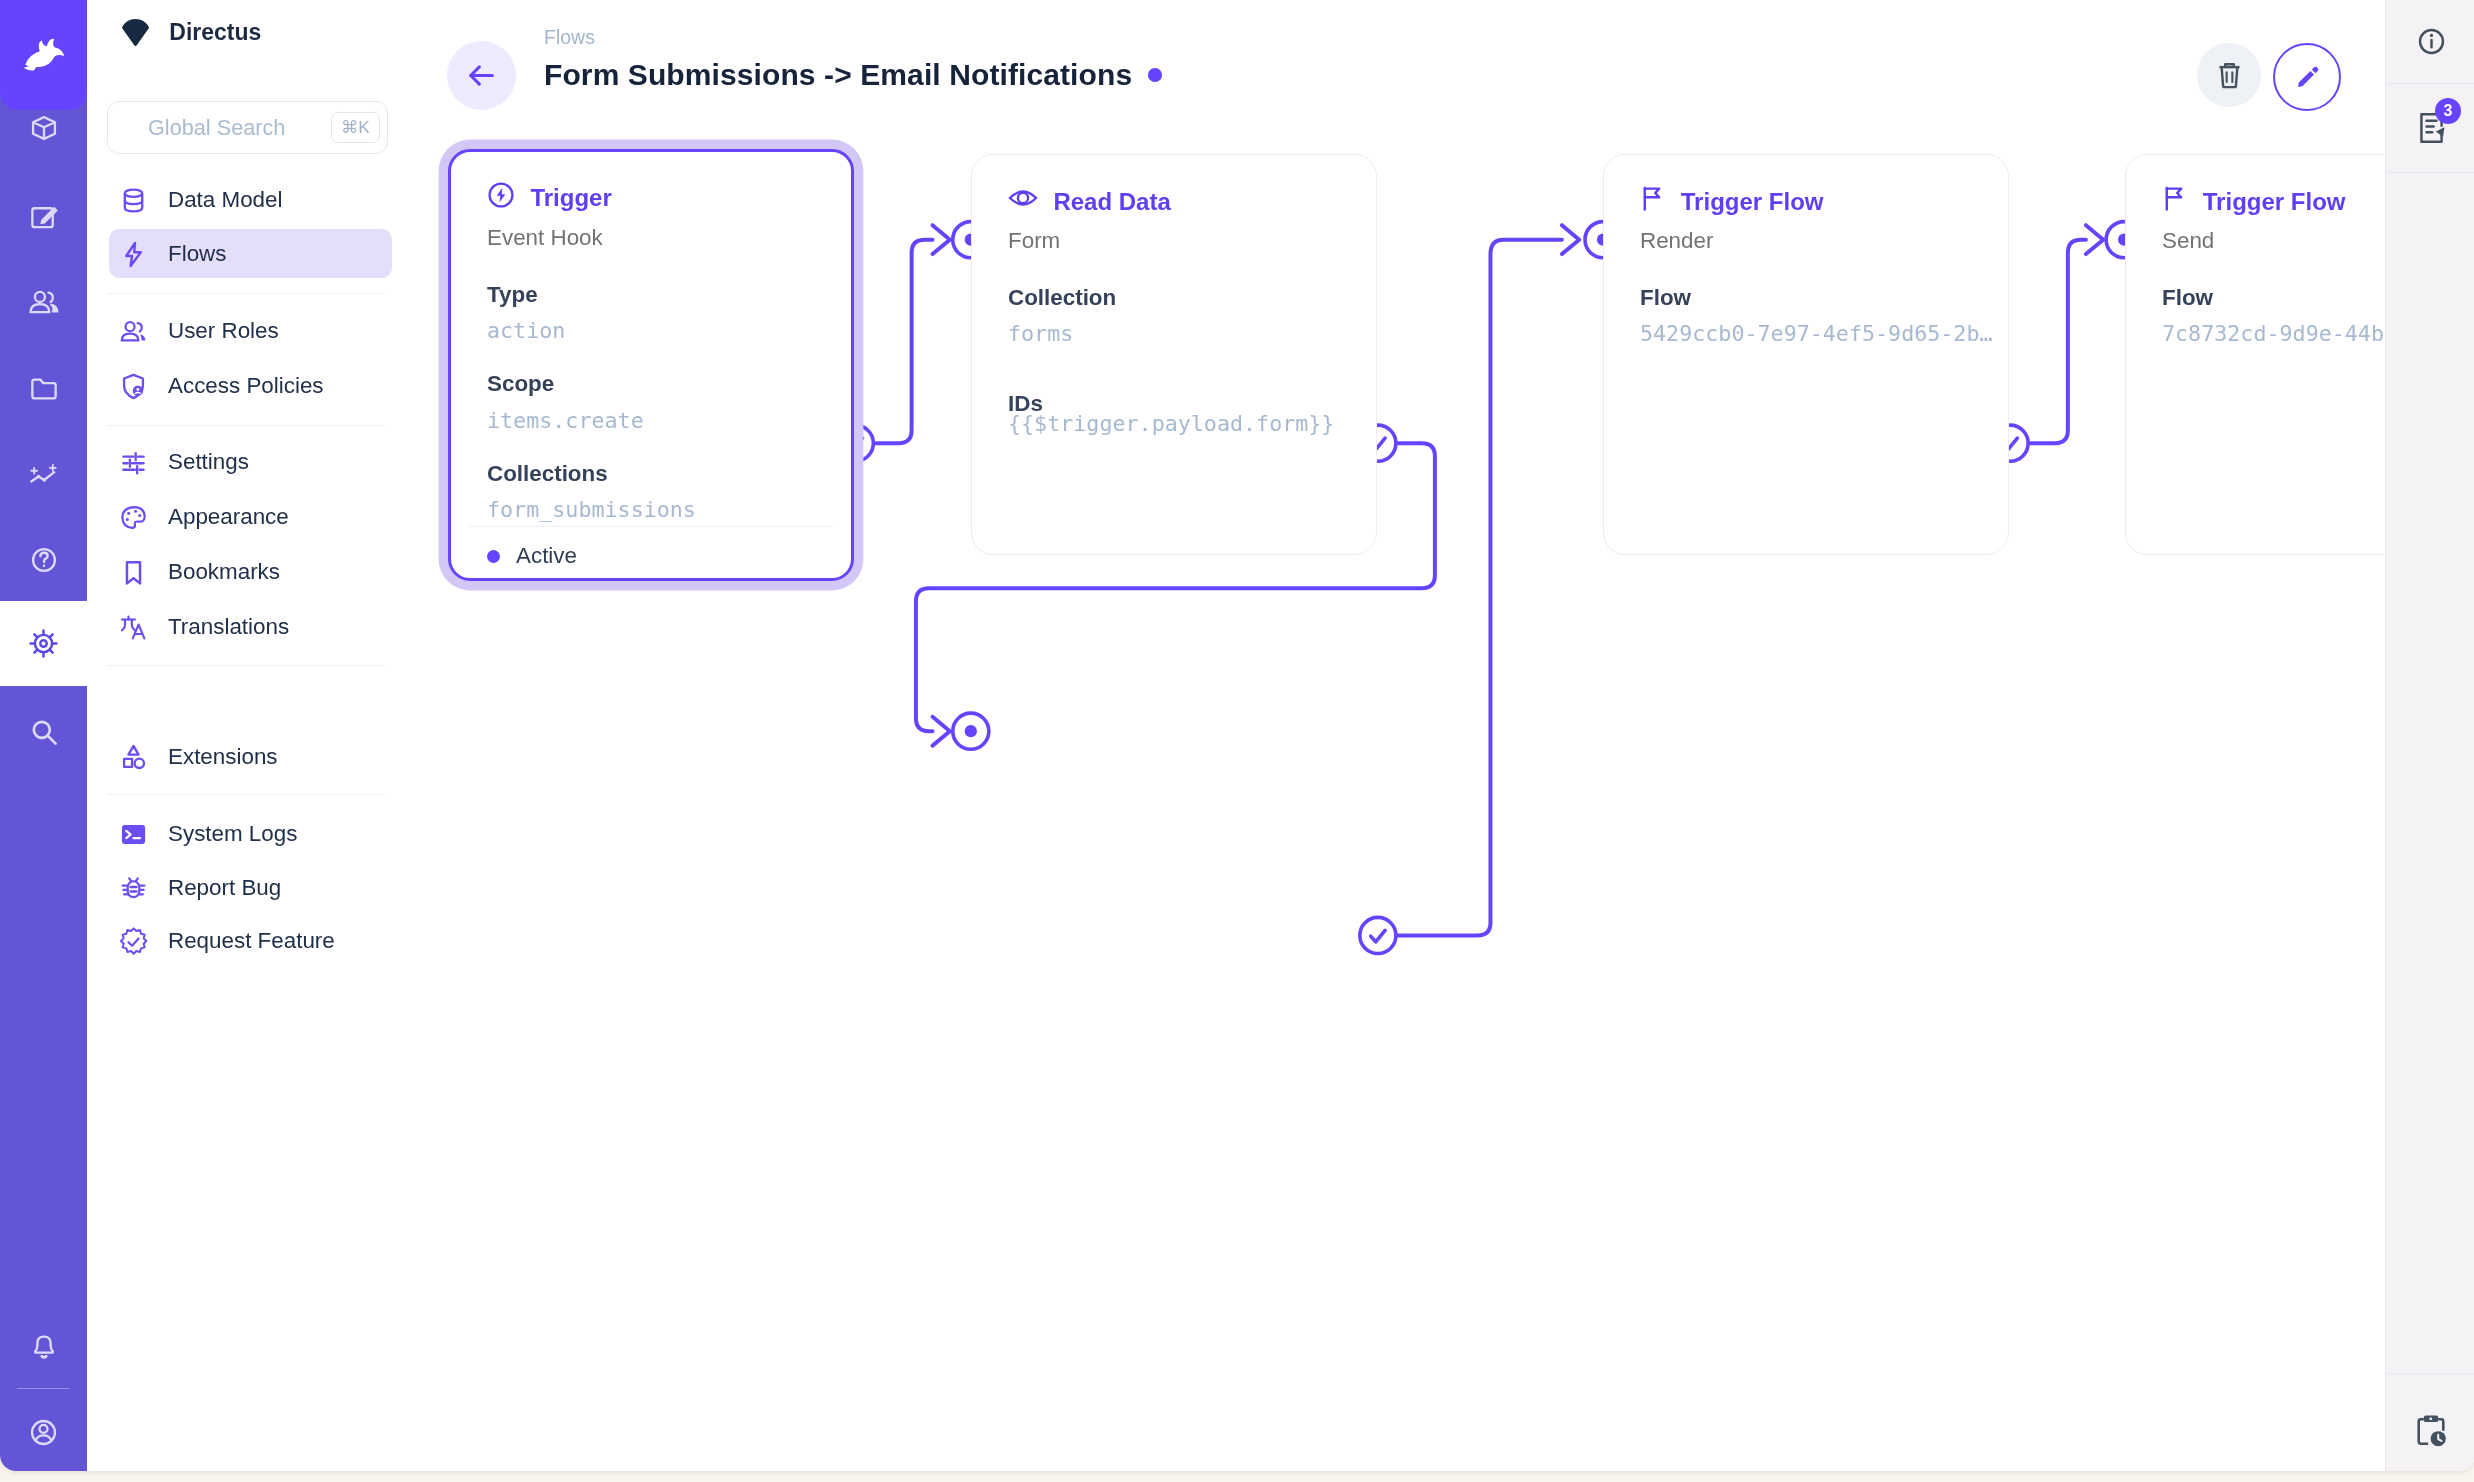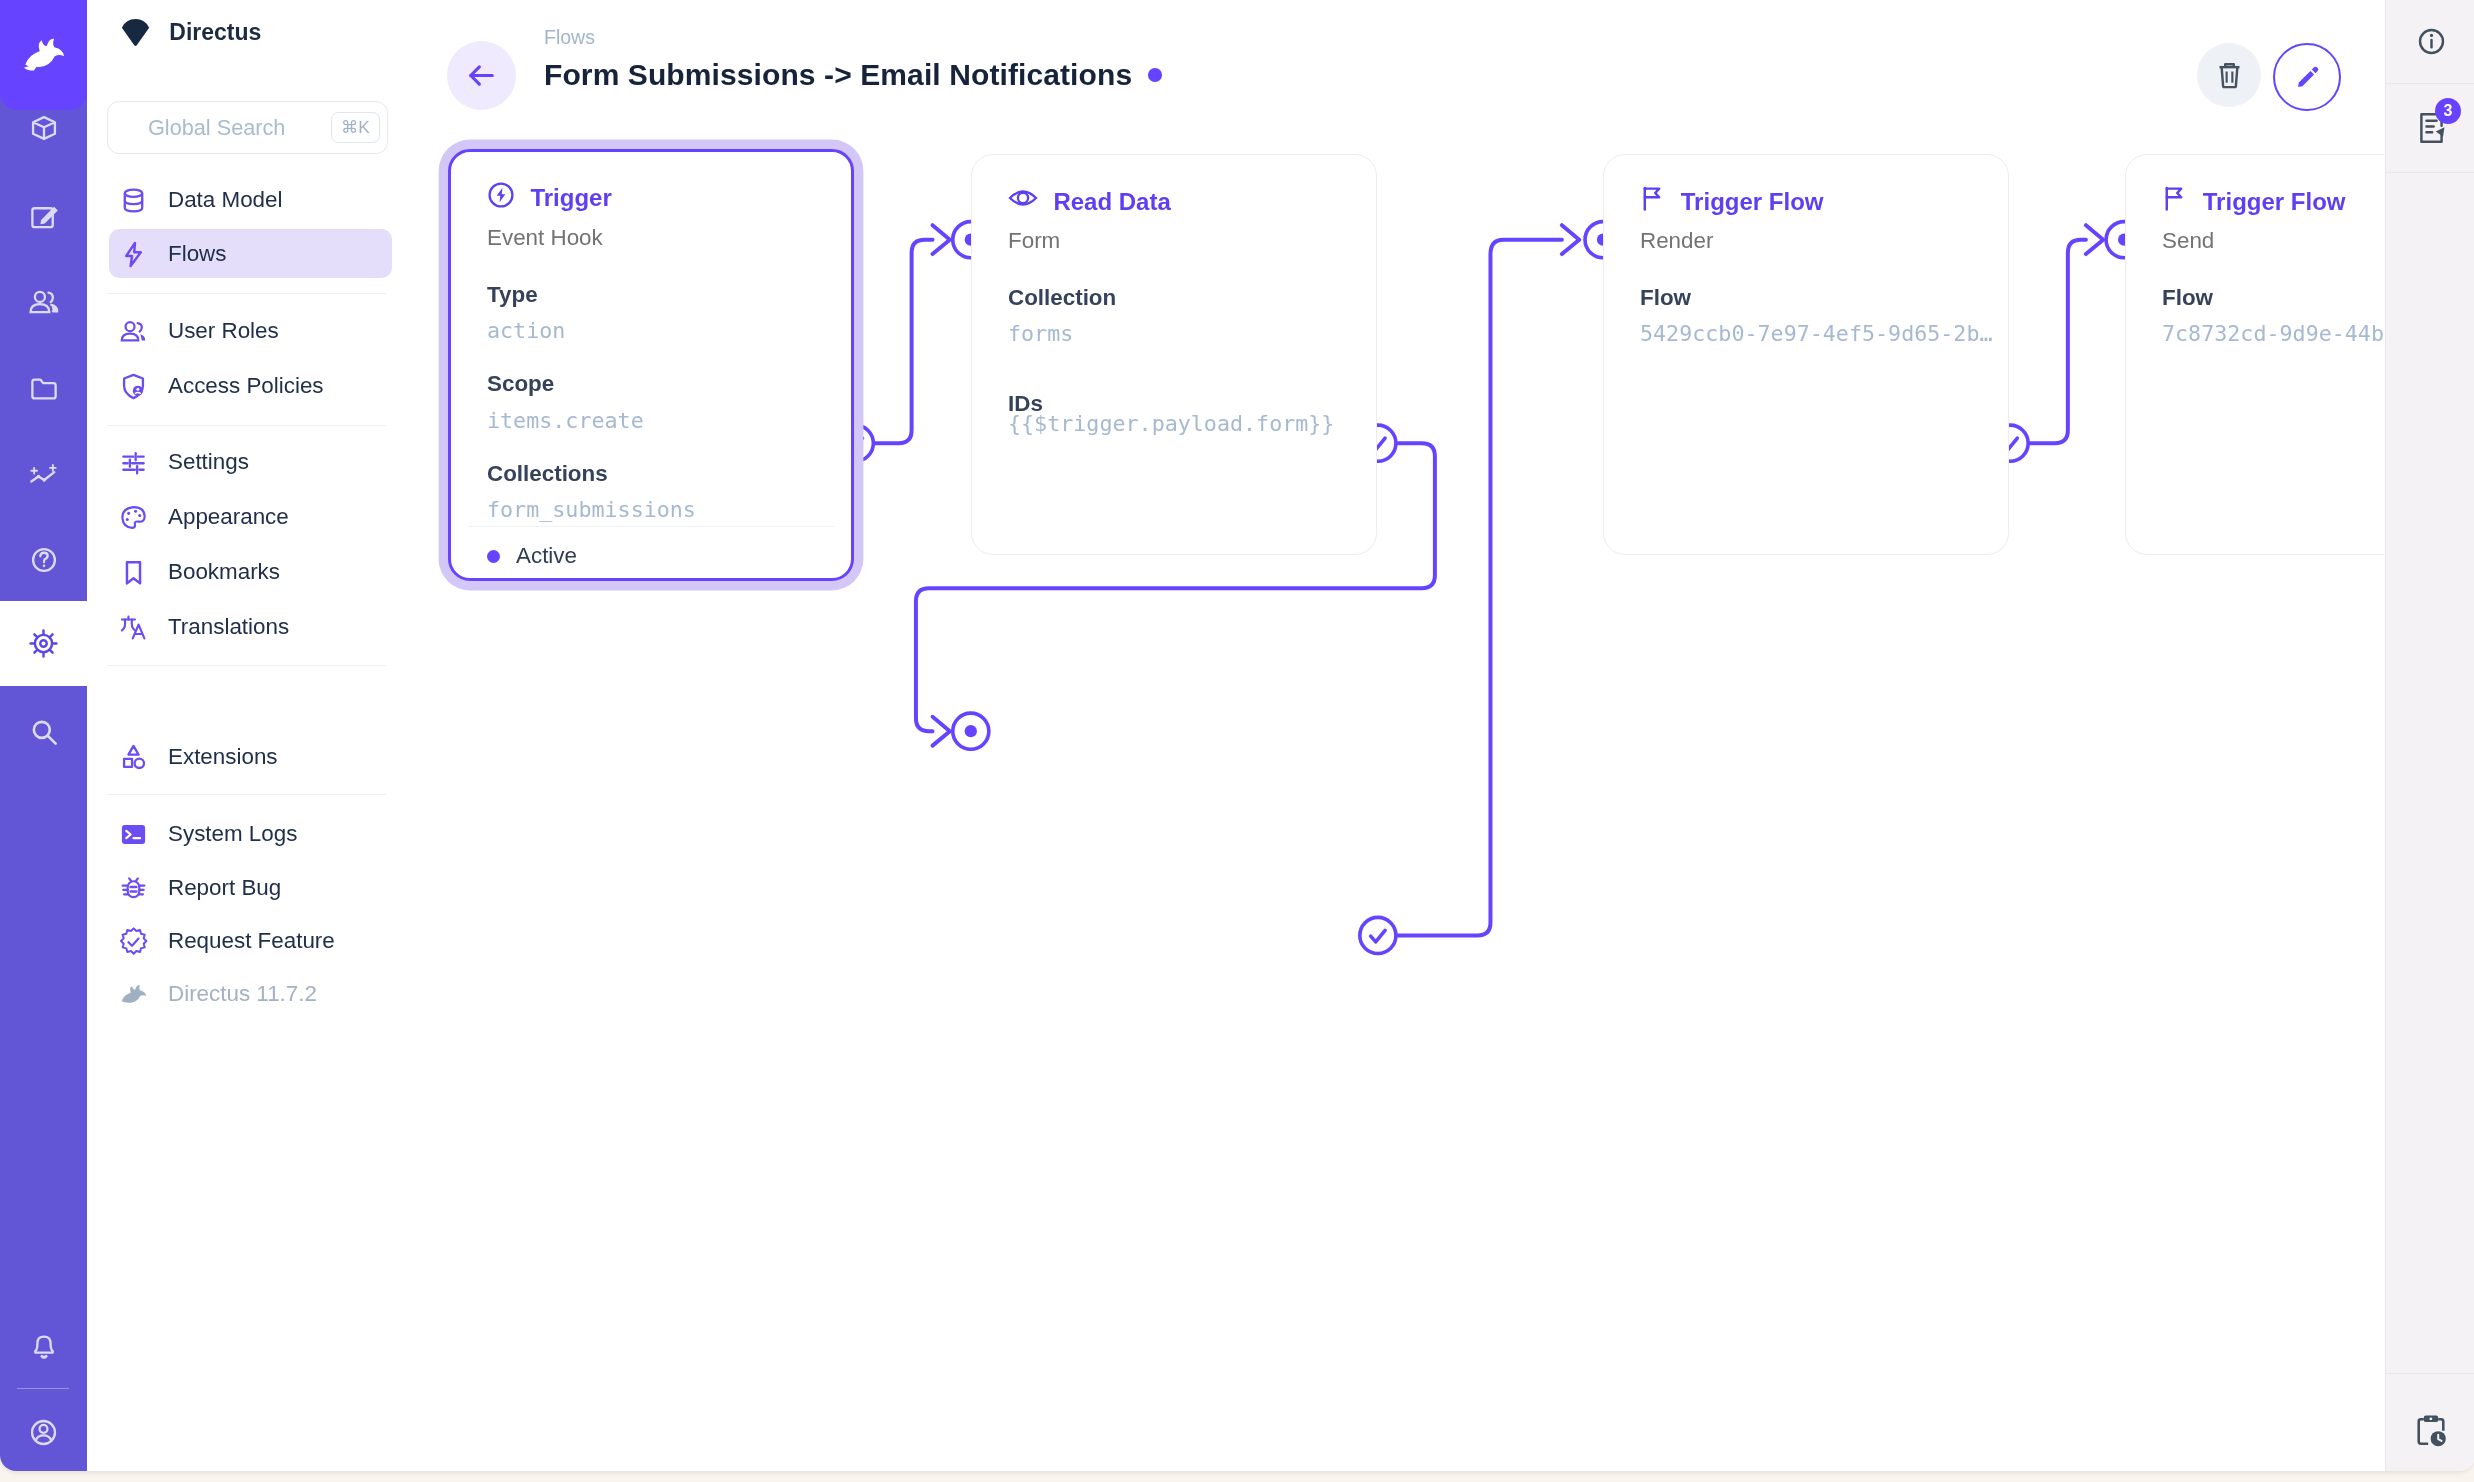--- a/index.html
+++ b/index.html
@@ -306,28 +306,20 @@
     <div class="nav-item" style="top:915px">
       <span class="nico">
         <svg width="29" height="29" viewBox="0 0 40 40" fill="none" stroke="#6b4df2" stroke-width="3" stroke-linejoin="round">
               <path d="M20 3 L24 7 L29.5 5.5 L31 11 L36.5 12.5 L35 18 L39 22 L35 26 L36.5 31.5 L31 33 L29.5 38.5 L24 37 L20 41 L16 37 L10.5 38.5 L9 33 L3.5 31.5 L5 26 L1 22 L5 18 L3.5 12.5 L9 11 L10.5 5.5 L16 7 Z" transform="scale(0.92) translate(2,-1)"></path>
               <path d="M13 21 l5 5 9 -10" stroke-linecap="round"></path>
             </svg>
       </span>
       <span class="nlabel">Request Feature</span>
     </div>
 
-    <div class="nav-item version-row" style="top:968px">
-      <span class="nico">
-        <svg width="30" height="23" viewBox="0 0 64 50">
-              <path fill="#9fb0c2" d="M6 40 Q10 26 26 21 Q22 10 29 6 Q30 14 36 14 Q39 3 46 4 Q43 12 47 16 Q58 18 60 28 Q53 25 47 28 Q40 42 26 43 Q13 44 6 40 Z"></path>
-            </svg>
-      </span>
-      <span class="nlabel">Directus 11.7.2</span>
-    </div>
   </div>
 
   <div class="canvas">
 
     <div class="back-btn">
       <svg width="33" height="29" viewBox="0 0 46 40" fill="none" stroke="#6644ff" stroke-width="4.4" stroke-linecap="round" stroke-linejoin="round">
             <path d="M20 8 L8 20 L20 32"></path>
             <path d="M8 20 H38"></path>
           </svg>
     </div>

